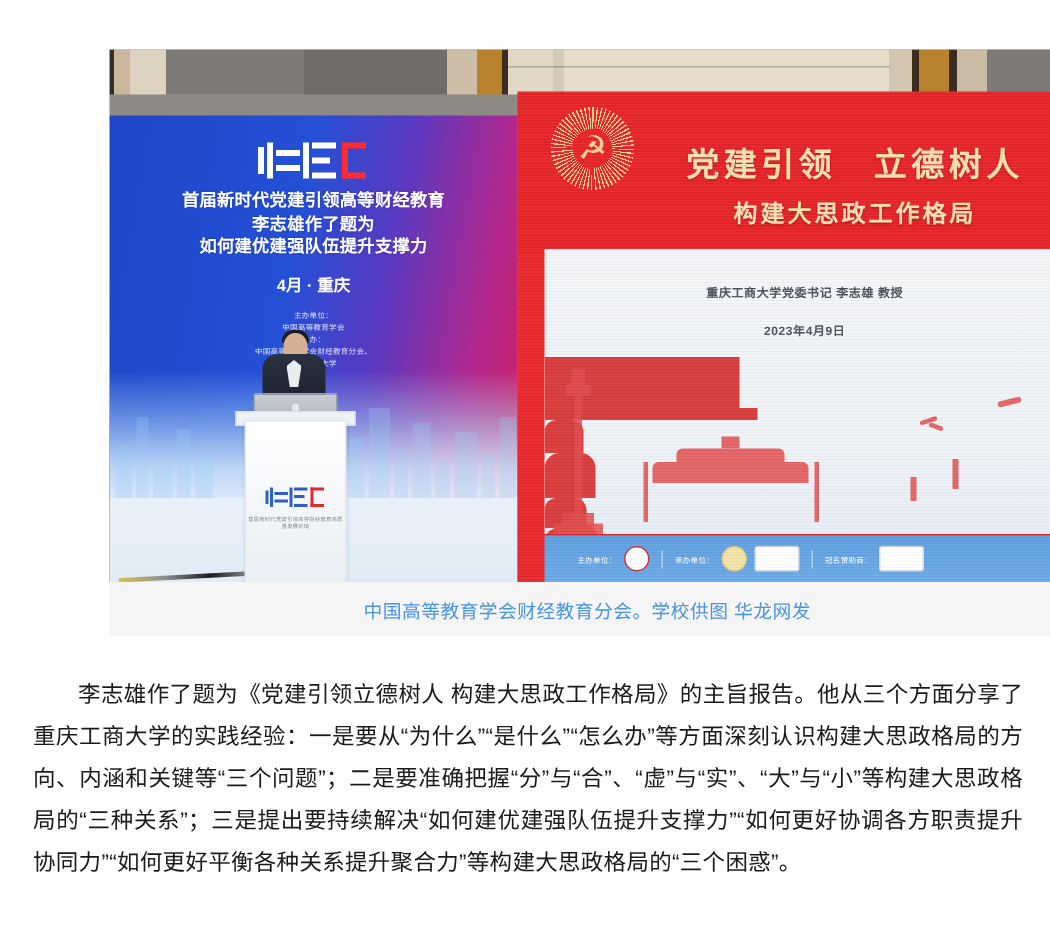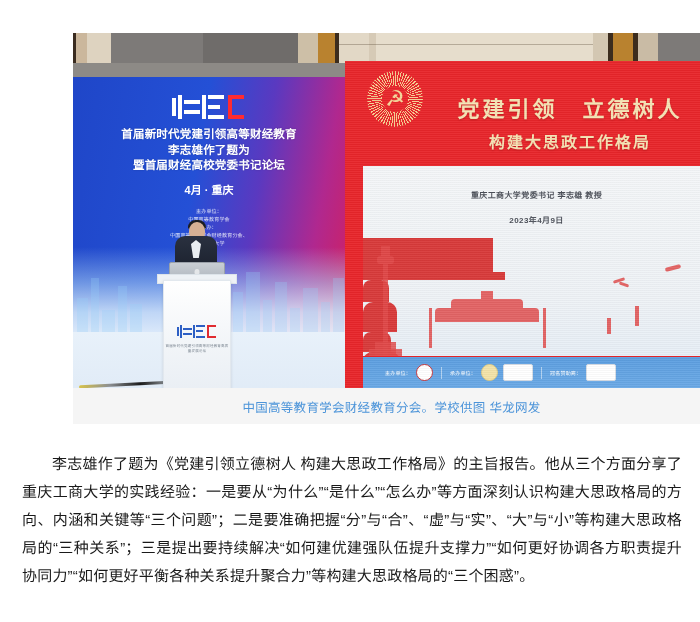--- a/index.html
+++ b/index.html
@@ -455,21 +455,21 @@
           <div class="bl-bar" style="left:36px; top:10px; width:12px; height:4px;"></div>
           <div class="bl-bar" style="left:36px; top:20px; width:16px; height:4px;"></div>
           <div class="bl-bar bl-red" style="left:56px; top:0px; width:16px; height:4px;"></div>
           <div class="bl-bar bl-red" style="left:56px; top:0px; width:4px;  height:24px;"></div>
           <div class="bl-bar bl-red" style="left:56px; top:20px;width:16px; height:4px;"></div>
         </div>
 
         <div class="blue-title">
           <div>首届新时代党建引领高等财经教育</div>
           <div>李志雄作了题为</div>
-          <div>暨首届财经高校党委书记论坛</div>
+          <div>如何建优建强队伍提升支撑力</div>
         </div>
 
         <div class="blue-date">4月 · 重庆</div>
 
         <div class="blue-org">
           <div>主办单位：</div>
           <div>中国高等教育学会</div>
           <div>承办：</div>
           <div>中国高等教育学会财经教育分会、</div>
           <div>重庆工商大学</div>

